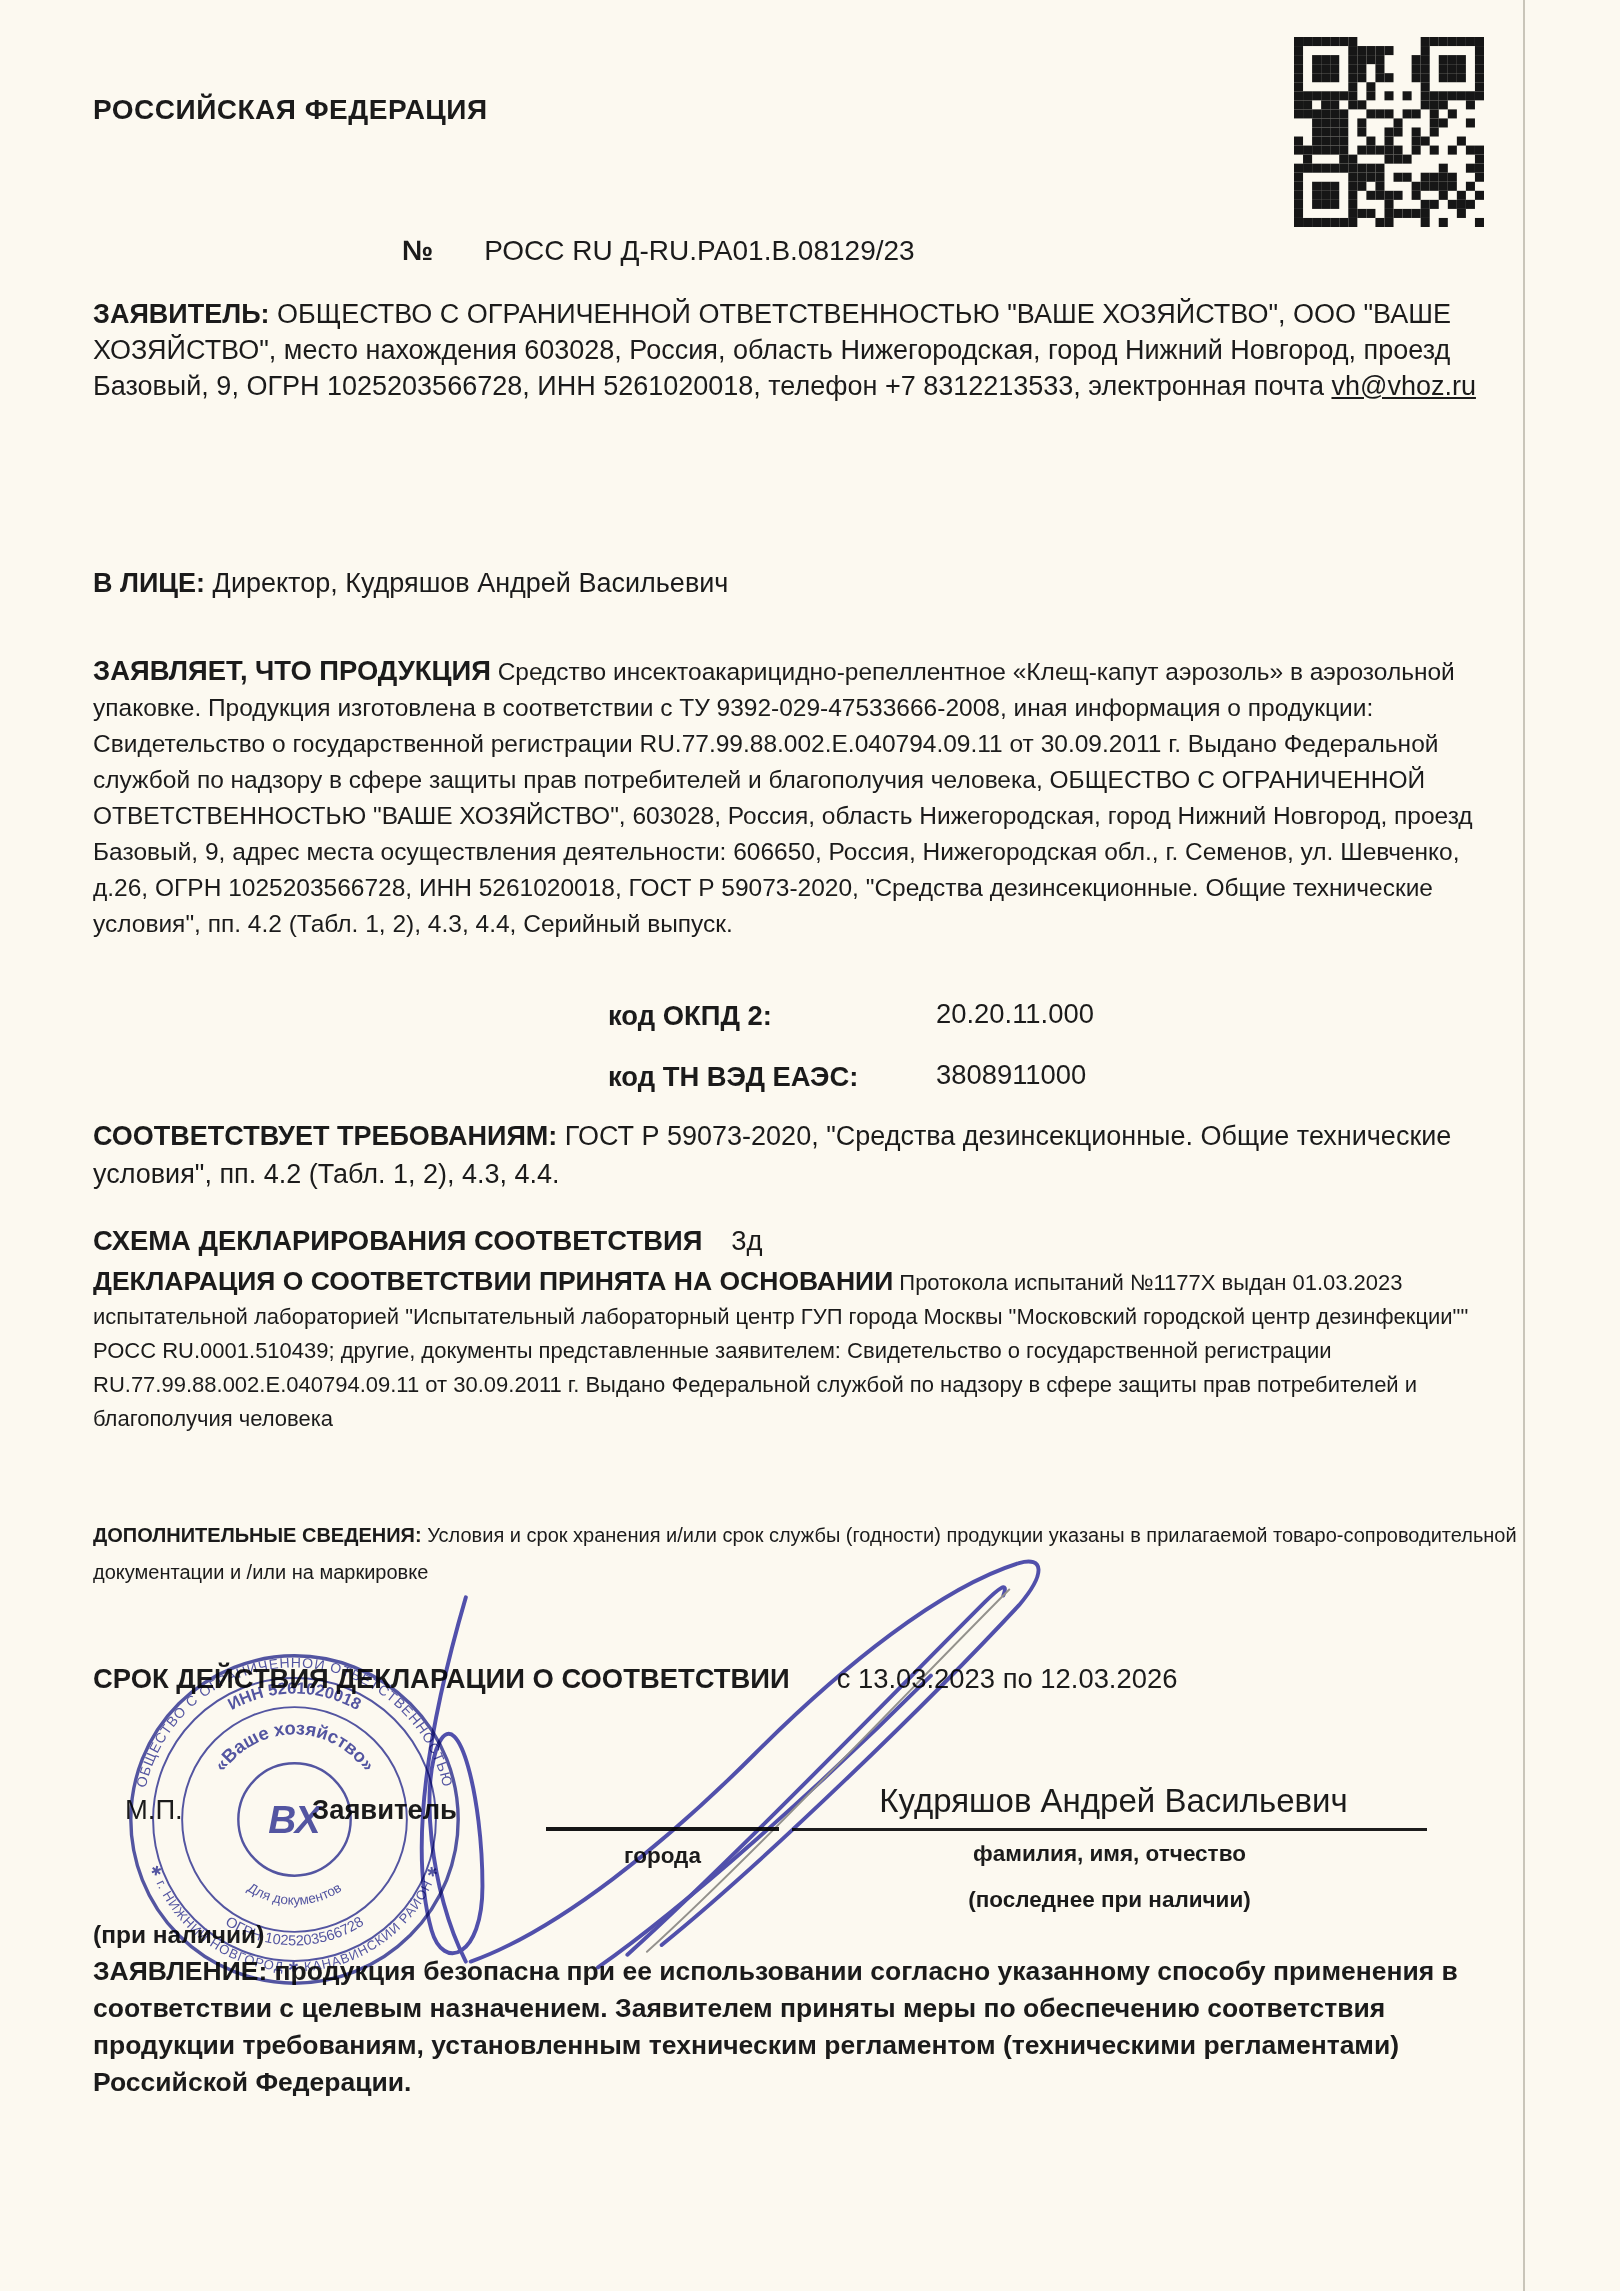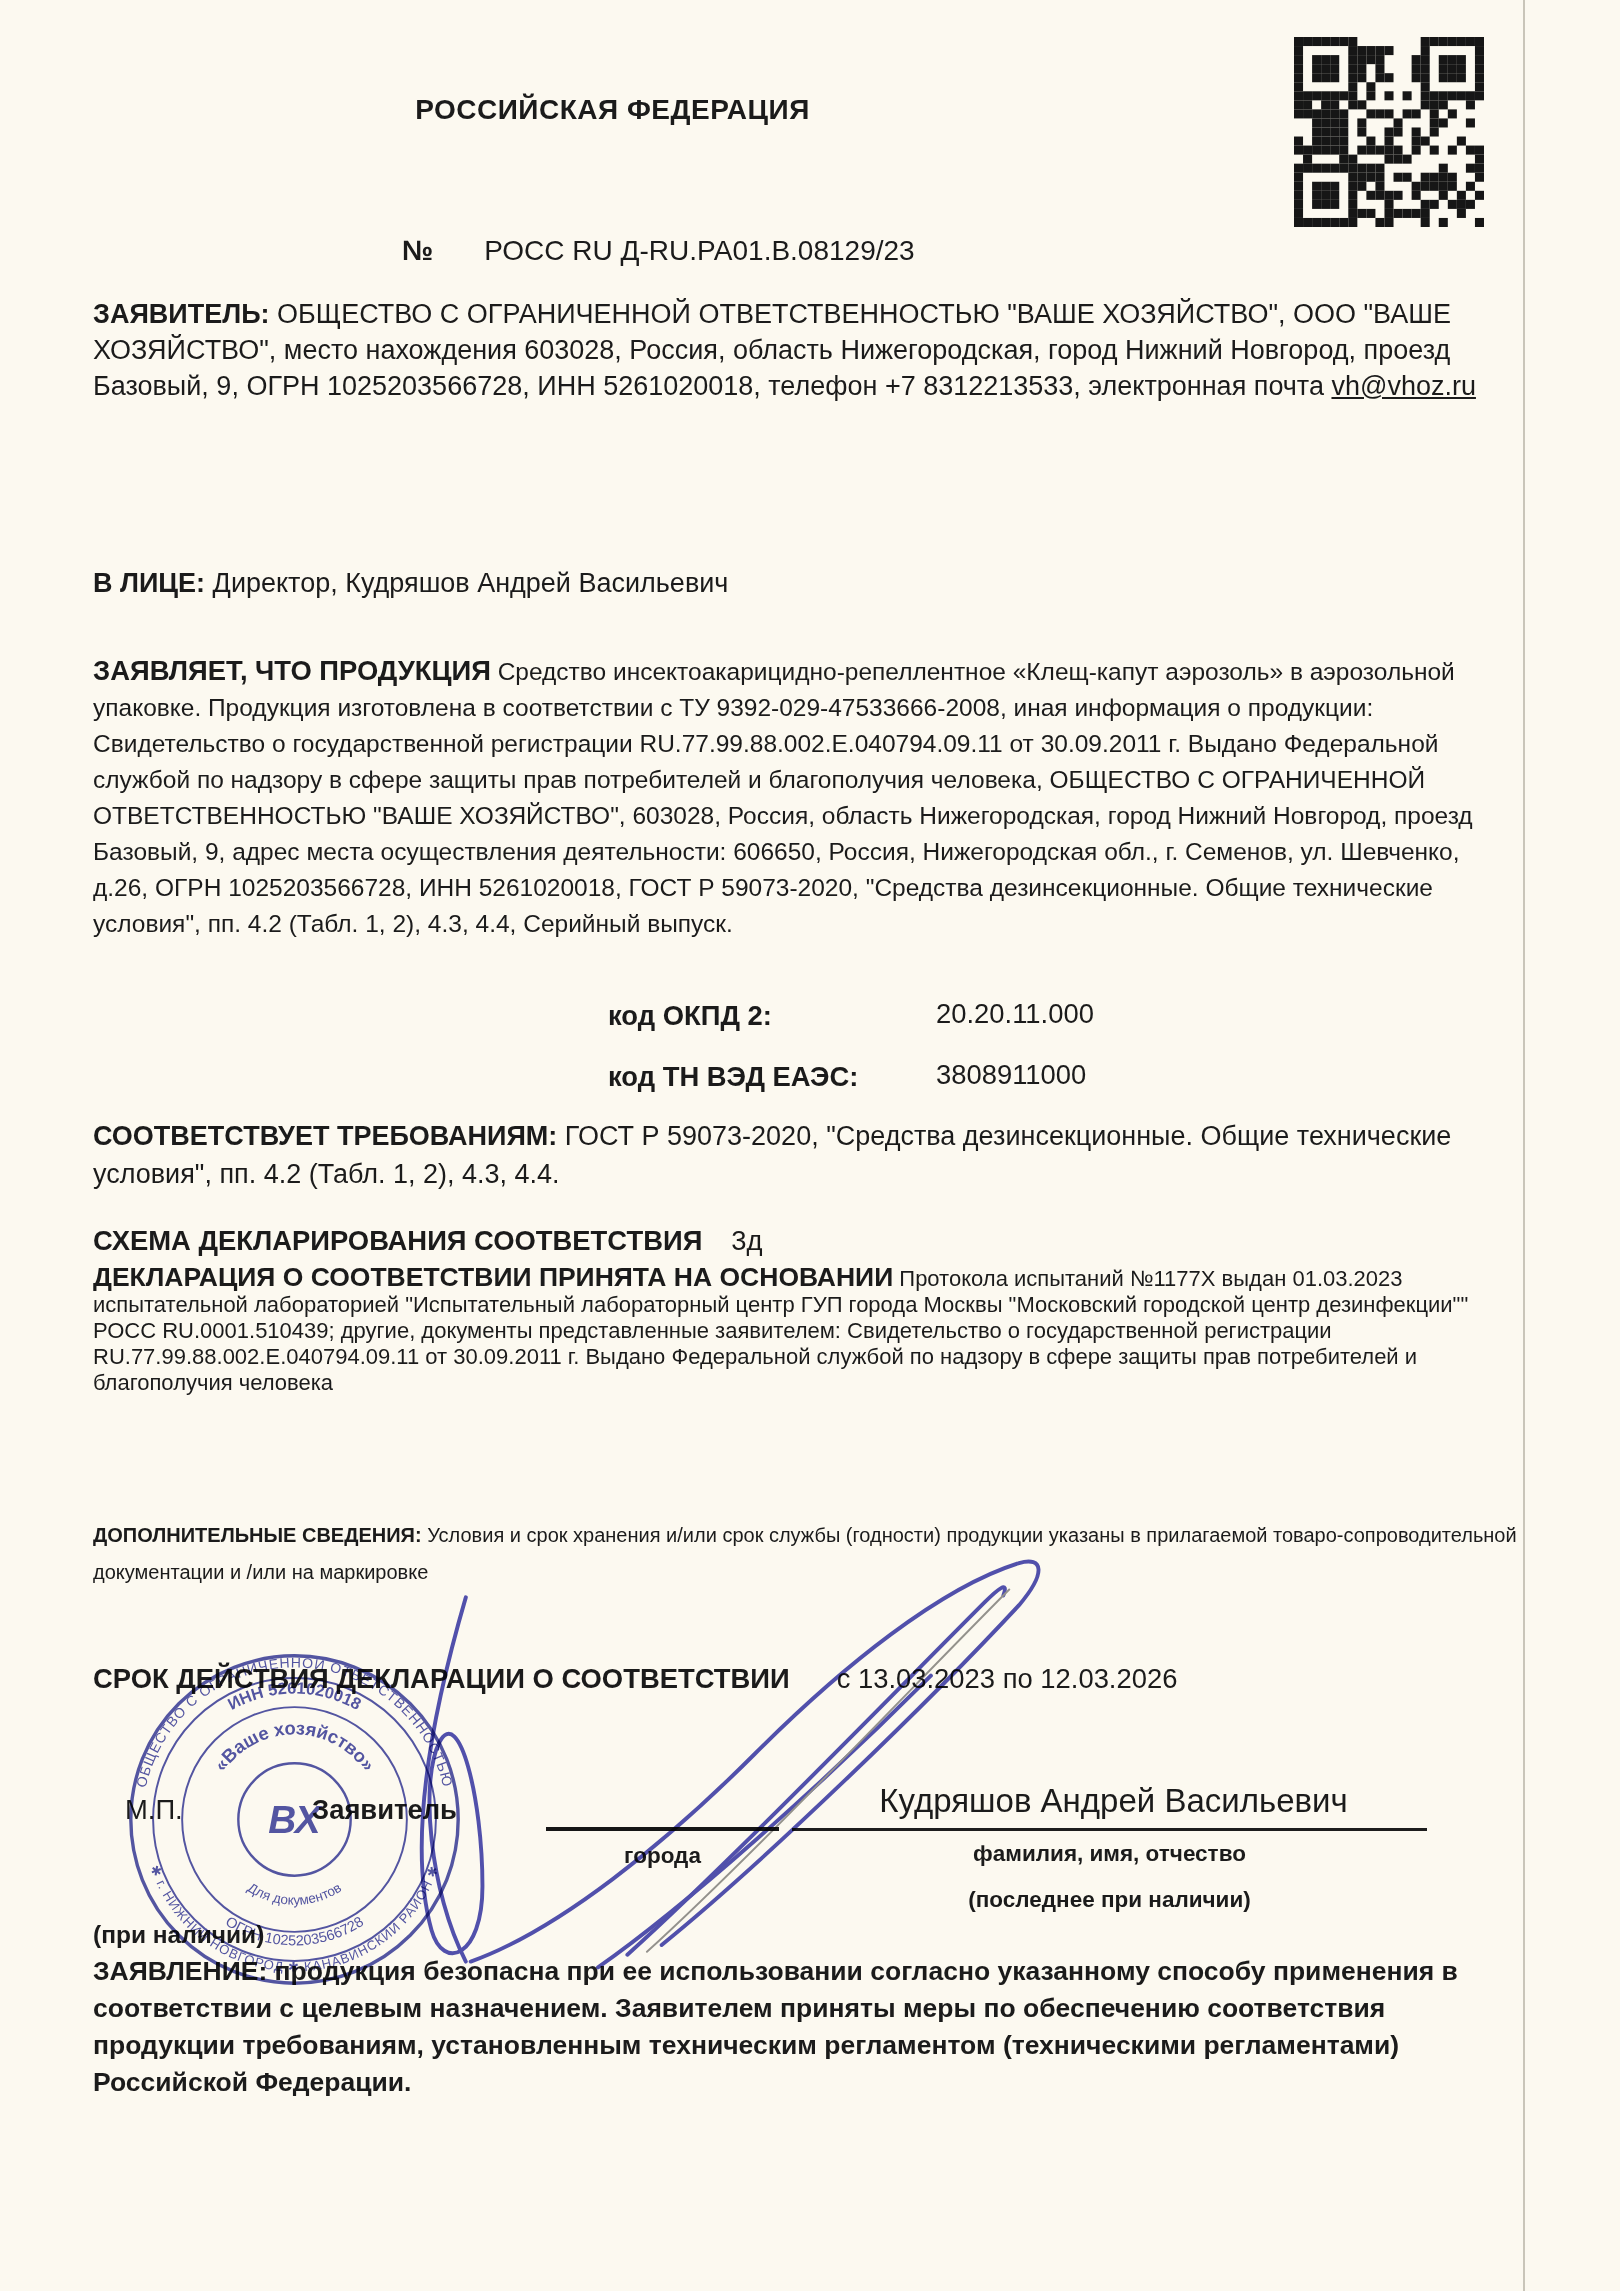--- a/index.html
+++ b/index.html
@@ -1,40 +1,40 @@
 <!DOCTYPE html>
 <html><head>
 <meta charset="utf-8">
 <style>
   *{margin:0;padding:0;box-sizing:border-box}
   body{background:#d8d5cc;font-family:"Liberation Sans","DejaVu Sans",sans-serif;}
   .page{position:relative;width:1620px;height:2292px;background:#fcf9f0;color:#1b1b1b;overflow:hidden;margin:0 auto;}
   .abs{position:absolute}
   .b{font-weight:bold}
-  .center{text-align:center}
+  .center{}
   .country{left:93px;top:94px;width:1039px;font-size:28px;font-weight:bold;letter-spacing:0.5px}
   .title{left:93px;top:152px;width:1039px;font-size:28px;font-weight:bold;letter-spacing:0.5px}
   .numline{left:402px;top:235px;font-size:28px}
   .numline .no{font-weight:bold;margin-right:51px}
   .applicant{left:93px;top:296px;width:1441px;font-size:27px;line-height:36px}
   .email{text-decoration:underline}
   .inperson{left:93px;top:568px;width:1441px;font-size:27px}
   .declares{left:93px;top:653px;width:1419px;font-size:24.5px;line-height:36px}
   .declares .h{font-size:27.4px;font-weight:bold}
   .code-label{font-size:27.4px;font-weight:bold}
   .code-value{font-size:27.4px}
   .okpd-l{left:608px;top:1000px}
   .okpd-v{left:936px;top:998px}
   .tnved-l{left:608px;top:1061px}
   .tnved-v{left:936px;top:1059px}
   .complies{left:93px;top:1117px;width:1441px;font-size:27px;line-height:38px}
   .scheme{left:93px;top:1225px;font-size:27.4px}
   .scheme .h{font-weight:bold}
   .scheme .v{margin-left:29px}
-  .basis{left:93px;top:1264px;width:1433px;font-size:22px;line-height:26px}
+  .basis{left:93px;top:1264px;width:1433px;font-size:22px;line-height:34px}
   .basis .h{font-size:26.5px;font-weight:bold}
   .additional{left:93px;top:1517px;width:1441px;font-size:20px;line-height:37px}
   .validity{left:93px;top:1663px;font-size:27.4px}
   .validity .h{font-weight:bold}
   .validity .v{margin-left:47px}
   .mp{left:125px;top:1794px;font-size:27.4px;font-weight:normal}
   .zayavitel{left:312px;top:1794px;font-size:27.4px;font-weight:bold}
   .sigline1{left:546px;top:1827px;width:233px;height:3.9px;background:#161616}
   .sigline2{left:792px;top:1828px;width:635px;height:2.9px;background:#1d1d1d}
   .fio-name{left:796px;top:1782px;width:635px;text-align:center;font-size:33px}

